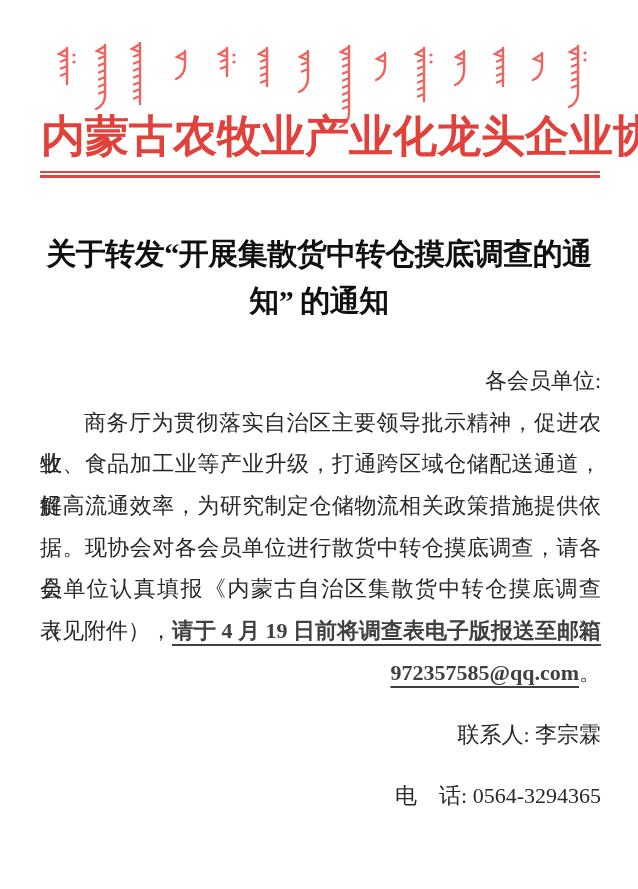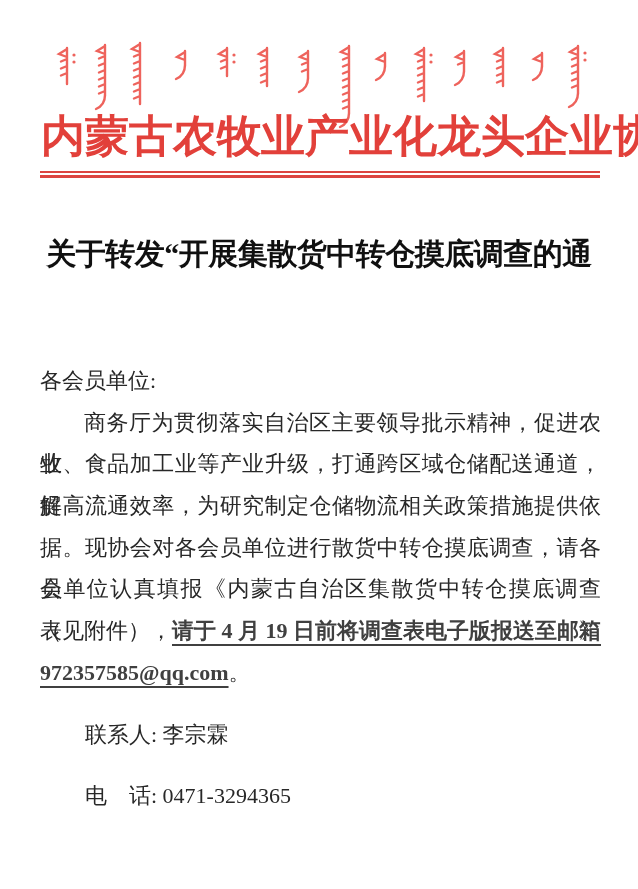--- a/index.html
+++ b/index.html
@@ -30,21 +30,21 @@
   .doc-title{
     position:absolute;left:0;top:230px;width:638px;
     text-align:center;font-weight:bold;color:#101010;
     font-size:30px;line-height:47px;letter-spacing:-0.5px;
   }
   
   .body-text{
     position:absolute;left:40px;top:360px;width:561px;
     font-size:22px;color:#282828;
   }
-  .bline{height:41.7px;line-height:41.7px;white-space:nowrap;}
+  .bline{height:41.7px;line-height:41.7px;white-space:nowrap;text-align:right;}
   .bline.j{
     white-space:normal;
     text-align:justify;text-align-last:justify;
     word-break:break-all;
   }
   .indent2{text-indent:44px;}
   .indent1{padding-left:45px;margin-top:20px;}
   .bold-u{
     font-weight:bold;color:#404040;
     text-decoration:underline;
@@ -128,32 +128,33 @@
     </div>
 
   <div class="rule">
     <div class="r1" id="rule1" style="background: rgb(220, 69, 64);"></div>
     <div class="gap"></div>
     <div class="r2" id="rule2" style="background: rgb(220, 69, 64);"></div>
   </div>
 
   <div class="doc-title">
     <div>关于转发“开展集散货中转仓摸底调查的通</div>
+    <div>知” 的通知</div>
   </div>
 
   <div class="body-text">
     <div class="bline">各会员单位:</div>
     <div class="bline j indent2">商务厅为贯彻落实自治区主要领导批示精神，促进农牧</div>
     <div class="bline j">业、食品加工业等产业升级，打通跨区域仓储配送通道，解</div>
     <div class="bline j">提高流通效率，为研究制定仓储物流相关政策措施提供依</div>
     <div class="bline j">据。现协会对各会员单位进行散货中转仓摸底调查，请各会</div>
     <div class="bline j">员单位认真填报《内蒙古自治区集散货中转仓摸底调查表》</div>
     <div class="bline j">
       <span>（见附件），</span><span class="bold-u">请于 4 月 19 日前将调查表电子版报送至邮箱</span>
     </div>
     <div class="bline">
       <span class="bold-u">972357585@qq.com</span><span>。</span>
     </div>
     <div class="bline indent1">联系人: 李宗霖</div>
-    <div class="bline indent1">电　话: 0471-3294365</div>
+    <div class="bline indent1">电　话: 0564-3294365</div>
   </div>
 
 </div>
 
 </body></html>

